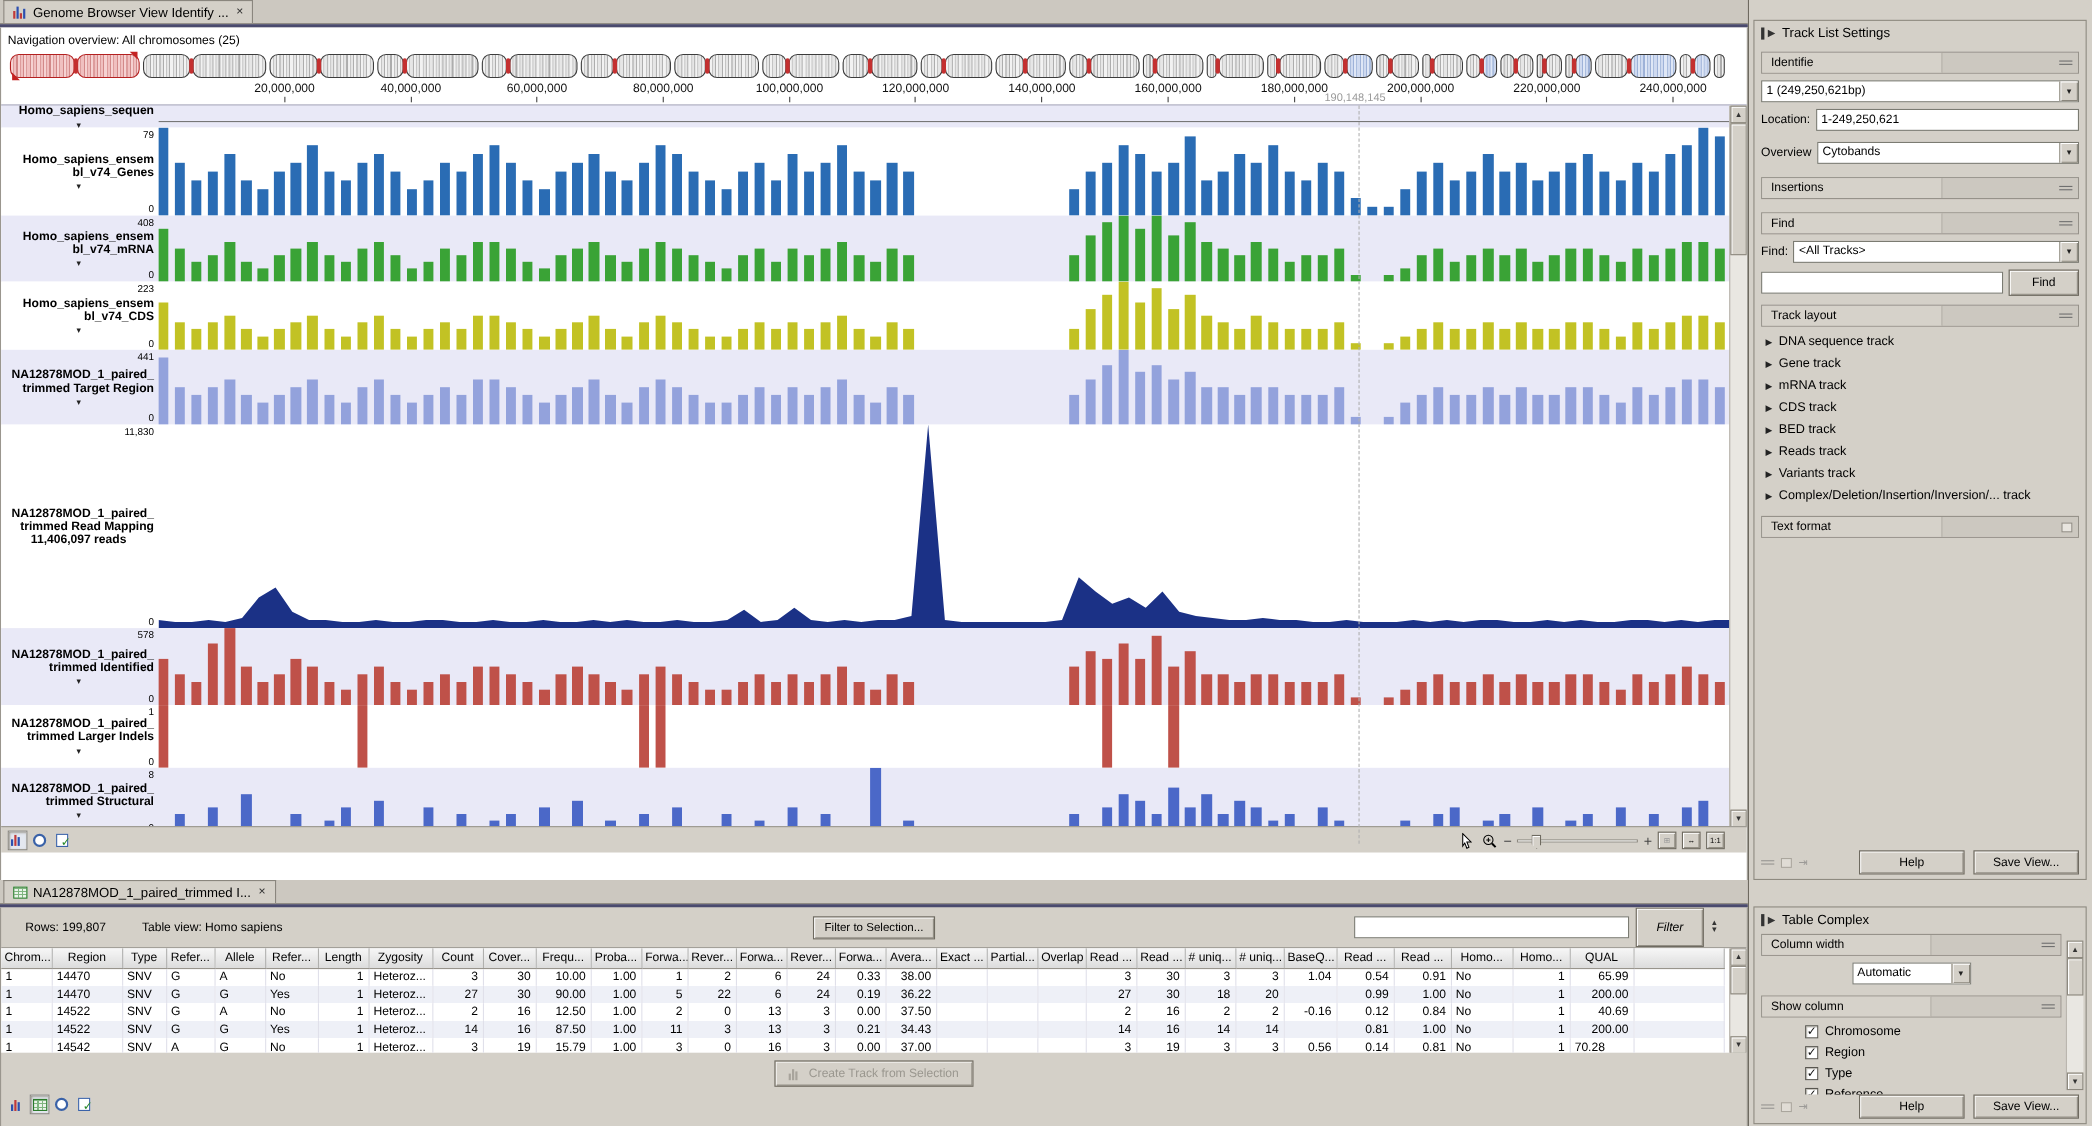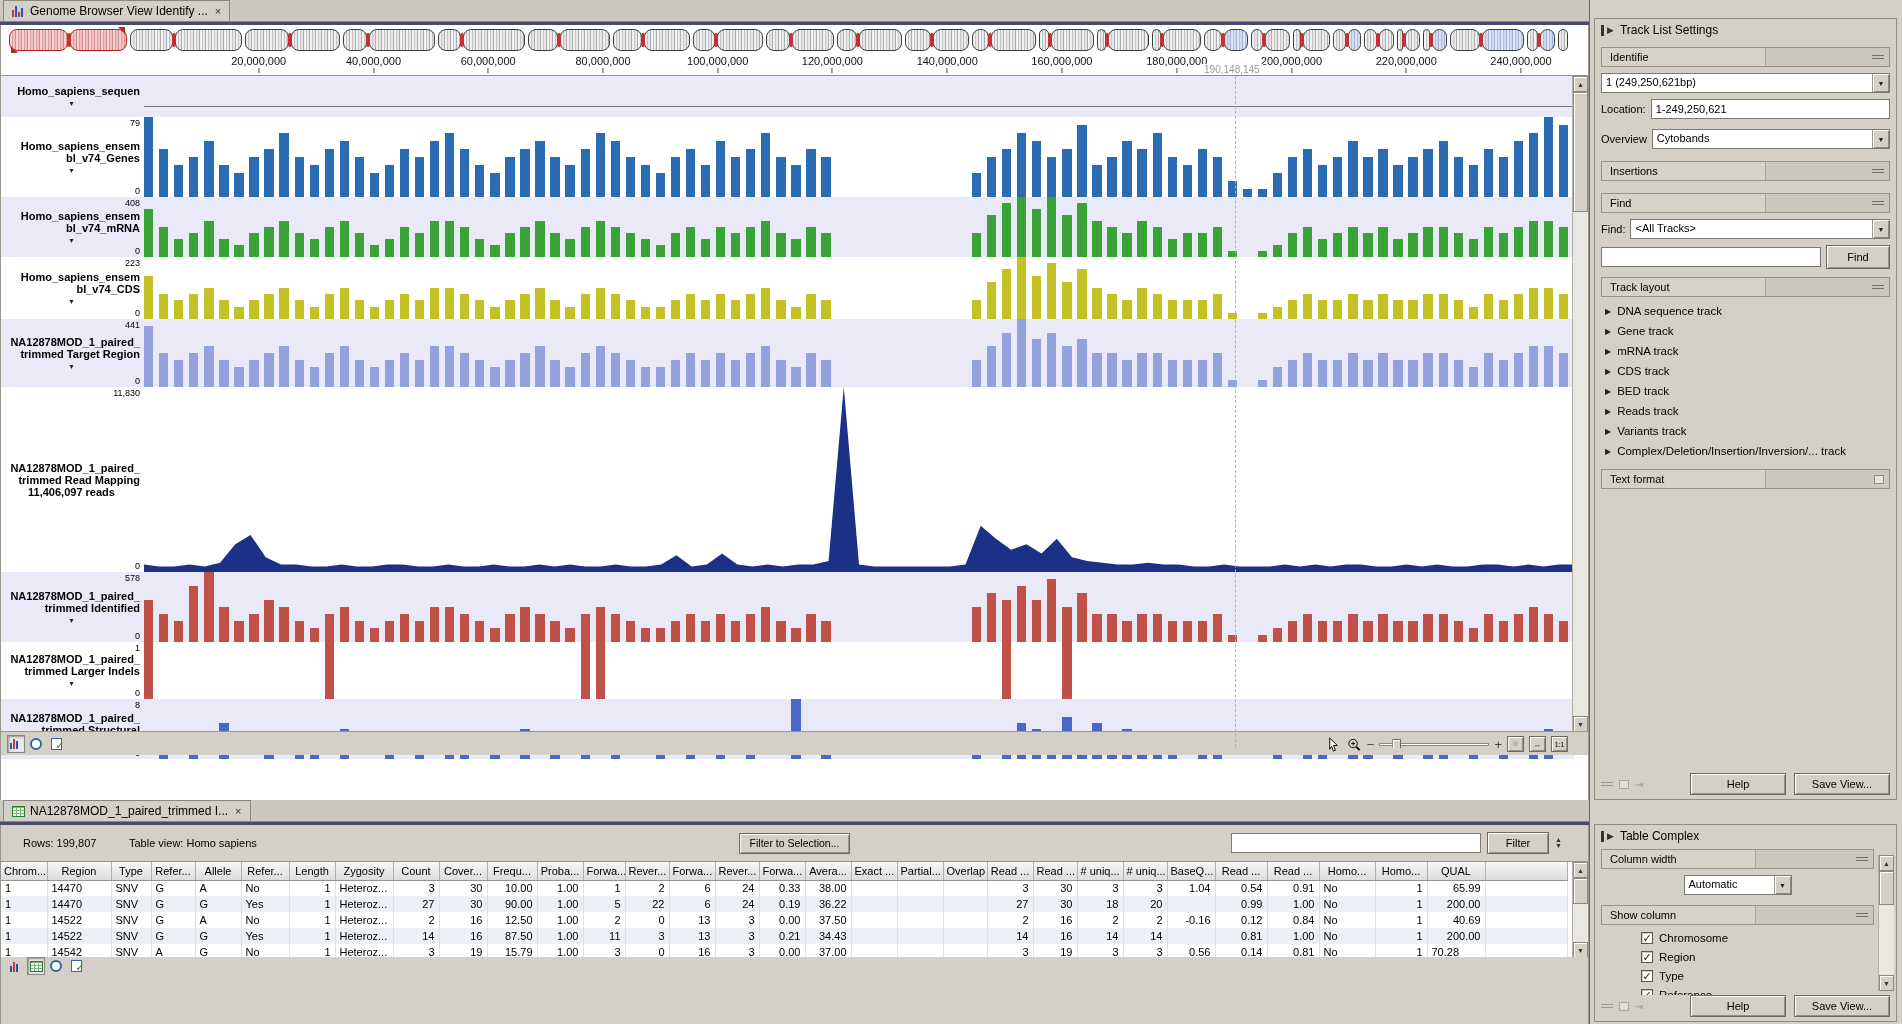--- a/index.html
+++ b/index.html
@@ -131,20 +131,21 @@
           <i></i>
           <i></i>
         </span>
       <span>Genome Browser View Identify ...</span>
       <span class="x">×</span>
     </div>
   </div>
   <div class="tabline"></div>
 
   <div class="browser">
+    <div class="navlabel">Navigation overview: All chromosomes (25)</div>
     <div class="chromrow" id="chrom-row">
         <div class="chrom sel" style="width: 118px;">
           <div class="arm" style="width: 50%;"></div>
           <div class="cen"></div>
           <div class="arm q" style="flex: 1 1 0%;"></div>
         </div>
         <div class="chrom" style="width: 112px;">
           <div class="arm" style="width: 38%;"></div>
           <div class="cen"></div>
           <div class="arm q" style="flex: 1 1 0%;"></div>
@@ -272,21 +273,21 @@
         <div class="tick" style="left: 48.14%;"><span>120,000,000</span><i></i></div>
         <div class="tick" style="left: 56.17%;"><span>140,000,000</span><i></i></div>
         <div class="tick" style="left: 64.19%;"><span>160,000,000</span><i></i></div>
         <div class="tick" style="left: 72.22%;"><span>180,000,000</span><i></i></div>
         <div class="tick" style="left: 80.24%;"><span>200,000,000</span><i></i></div>
         <div class="tick" style="left: 88.27%;"><span>220,000,000</span><i></i></div>
         <div class="tick" style="left: 96.29%;"><span>240,000,000</span><i></i></div>
         <div class="cursor-label" style="left: 76.29%;">190,148,145</div>
       </div>
     <div class="tracksbox" id="tracks-box">
-      <div class="trk lav" style="height: 41px;">
+      <div class="trk lav" style="height: 20px;">
           <div class="gut">
             <div class="tname">
               <div>Homo_sapiens_sequen</div>
             </div>
             <div class="arr">▾</div>
           </div>
           <div class="plot">
             <div class="seqline"></div>
           </div>
         </div>
@@ -931,21 +932,21 @@
   </div>
   <div class="tabline"></div>
 
   <div class="tablepanel">
     <div class="ttoolbar">
       <span class="rows">Rows: 199,807</span>
       <span class="view">Table view: Homo sapiens</span>
       <button class="b3d fsel">Filter to Selection...</button>
       <span class="frgt">
         <input class="tin" style="width: 250px;" value="">
-        <button class="b3d" style="height:22px;width:62px;">Filter</button>
+        <button class="b3d" style="height:36px;width:62px;font-style:italic;">Filter</button>
         <span class="chev">▲<br>▼</span>
       </span>
     </div>
     <div class="tablewrap">
       <table class="vt" id="vtable">
           <colgroup>
             <col style="width: 46px;">
             <col style="width: 64px;">
             <col style="width: 40px;">
             <col style="width: 44px;">
@@ -1187,20 +1188,30 @@
             </tr>
           </tbody>
         </table>
       <div class="vscroll tscroll">
         <div class="ar">▲</div>
         <div class="thumb" style="height:26px;"></div>
         <div class="sp"></div>
         <div class="ar">▼</div>
       </div>
     </div>
+    <div class="createrow">
+      <button class="b3d createbtn" disabled="">
+        <span class="mini-chart">
+            <i></i>
+            <i></i>
+            <i></i>
+          </span>
+        <span>Create Track from Selection</span>
+      </button>
+    </div>
     <div class="viewiconrow">
       <span class="viewicon">
           <span class="mini-chart">
             <i></i>
             <i></i>
             <i></i>
           </span>
         </span>
       <span class="viewicon pressed">
           <span class="icon-grid"></span>

